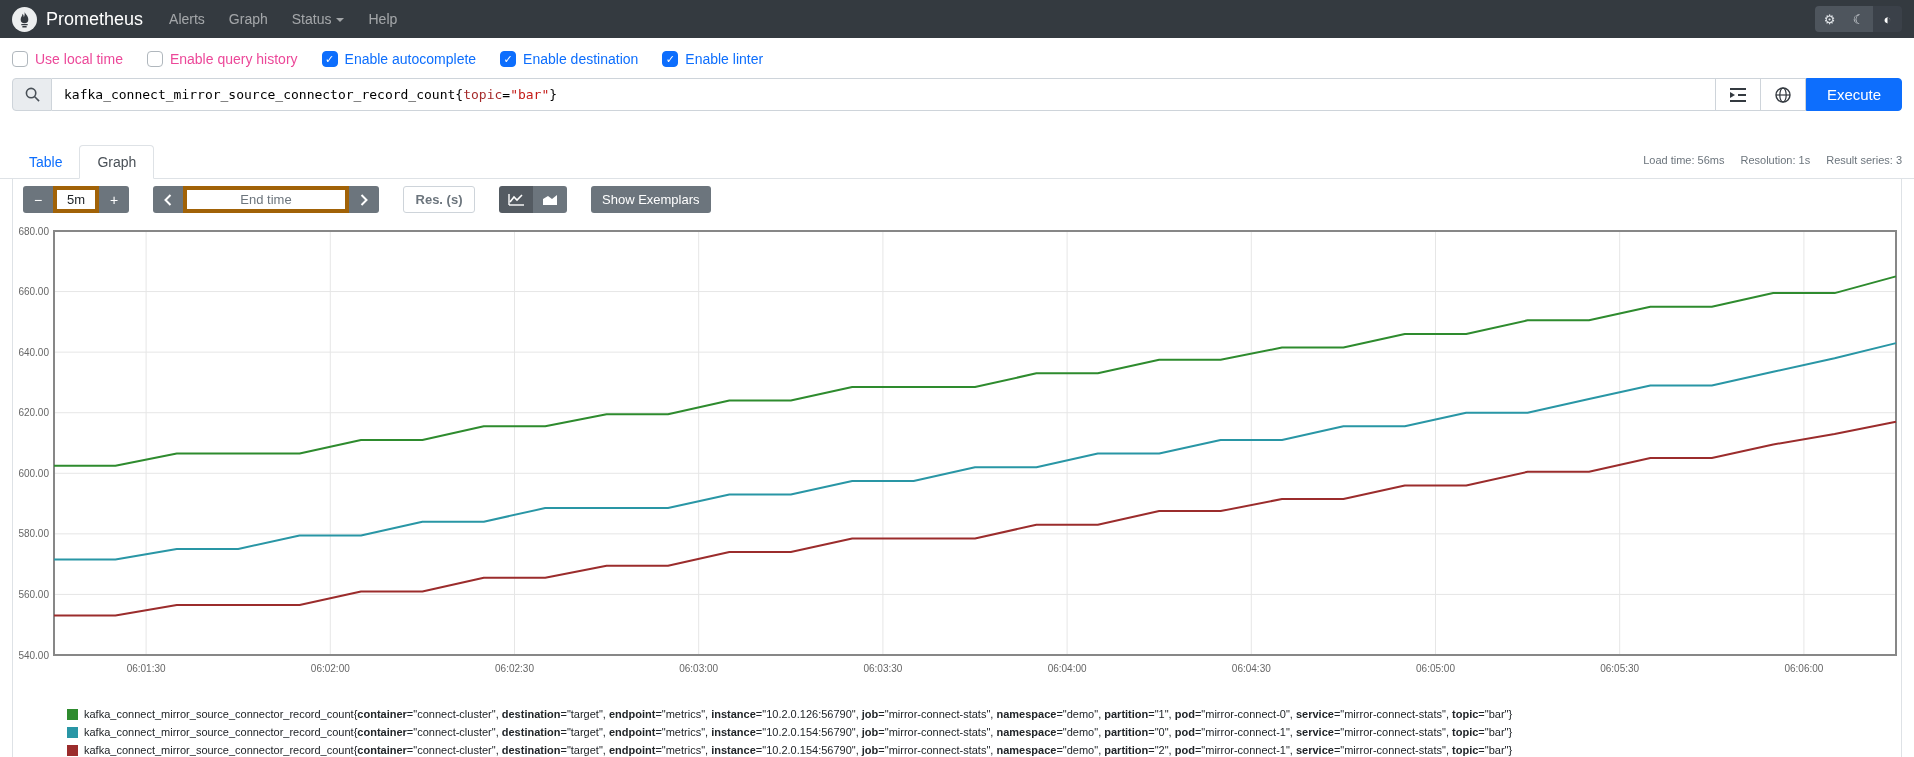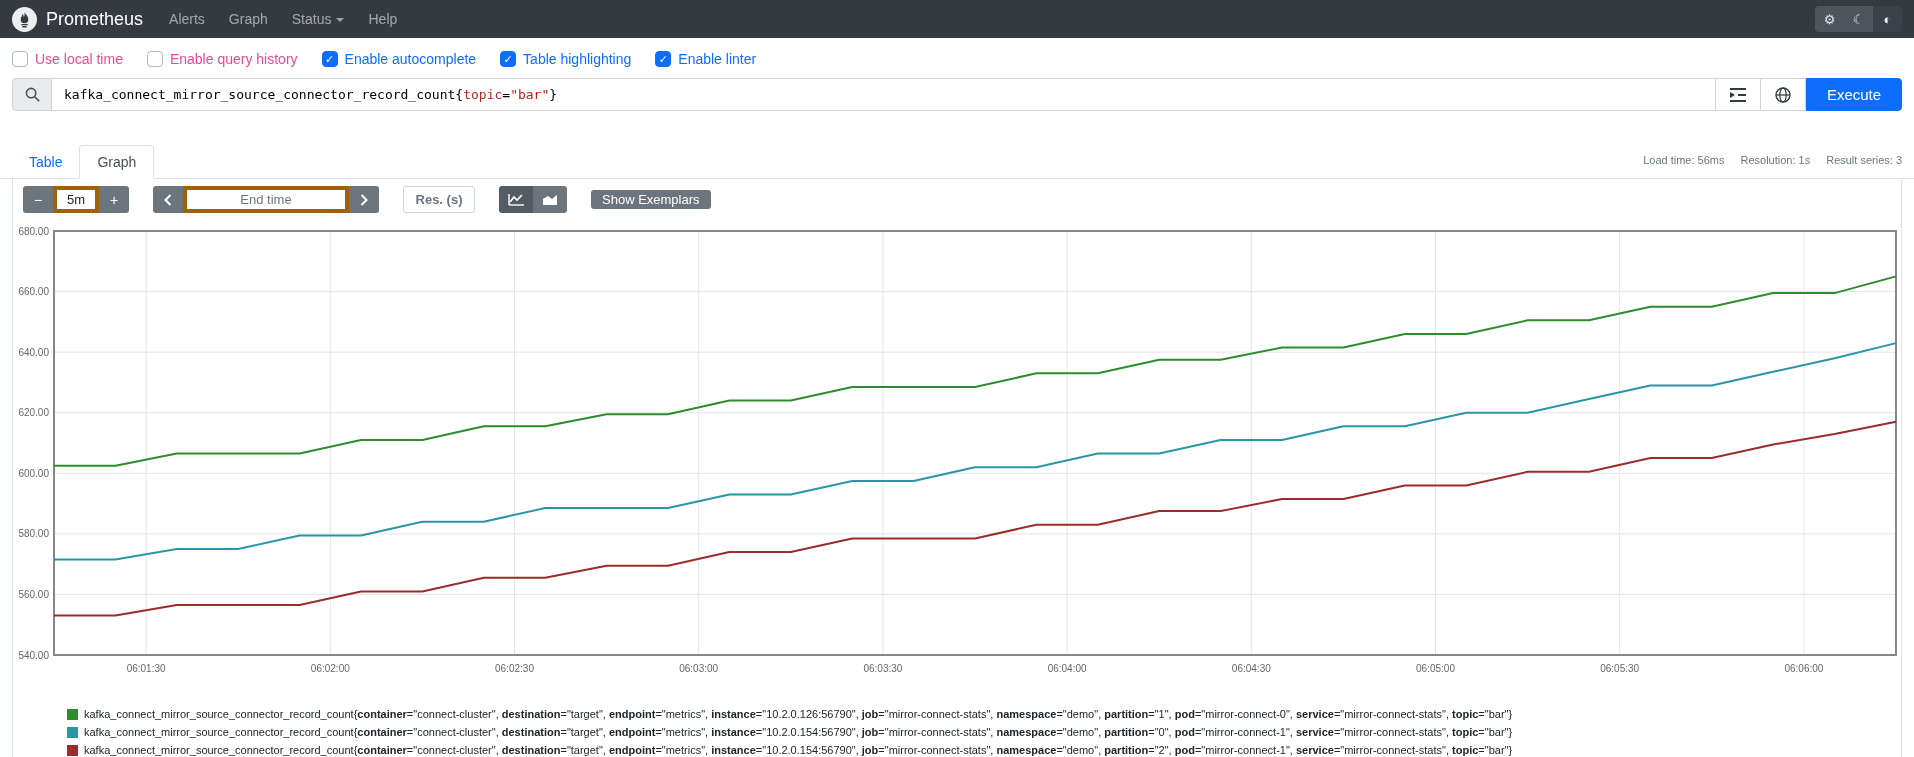--- a/index.html
+++ b/index.html
@@ -64,21 +64,21 @@
                font-family:inherit; outline:none; }
   .ctl-input::placeholder { color:#6c757d; }
   .w-range { width:46px; } .w-end { width:166px; } 
   .res-input { width:72px; height:27px; border:1px solid #ced4da; border-radius:3px; text-align:center;
                font-size:13px; font-family:inherit;font-weight:bold; }
   .res-input::placeholder { color:#6c757d; }
   .gap { width:24px; }
   .chart-btn { width:34px; background:#6c757d; border:none; cursor:pointer;
                display:flex; align-items:center; justify-content:center; }
   .chart-btn.active { background:#545b62; }
-  .exemplars { height:19px; background:#6c757d; border:none; color:#fff; font-size:13px;
+  .exemplars { height:27px; background:#6c757d; border:none; color:#fff; font-size:13px;
                padding:0 11px; border-radius:3px; cursor:pointer; font-family:inherit; }
 
   .chart-wrap { margin-top:10px; }
   .legend { margin:20px 0 0 53px; padding-bottom:8px; }
   .legend-row { display:flex; align-items:center; height:18px; font-size:11px; color:#212529;
                 white-space:nowrap; cursor:pointer; }
   .swatch { width:11px; height:11px; margin-right:6px; flex:0 0 auto; }
   .legend-row b { font-weight:bold; }
 </style>
 </head>
@@ -118,21 +118,21 @@
     <label class="opt">
       <span class="cb"></span>
       <span class="opt-label">Enable query history</span>
     </label>
     <label class="opt on">
       <span class="cb checked"></span>
       <span class="opt-label">Enable autocomplete</span>
     </label>
     <label class="opt on">
       <span class="cb checked"></span>
-      <span class="opt-label">Table highlighting</span>
+      <span class="opt-label">Enable destination</span>
     </label>
     <label class="opt on">
       <span class="cb checked"></span>
       <span class="opt-label">Enable linter</span>
     </label>
   </div>
 
 <div class="query-row">
   <div class="addon">
     <svg width="15" height="15" viewBox="0 0 16 16">

